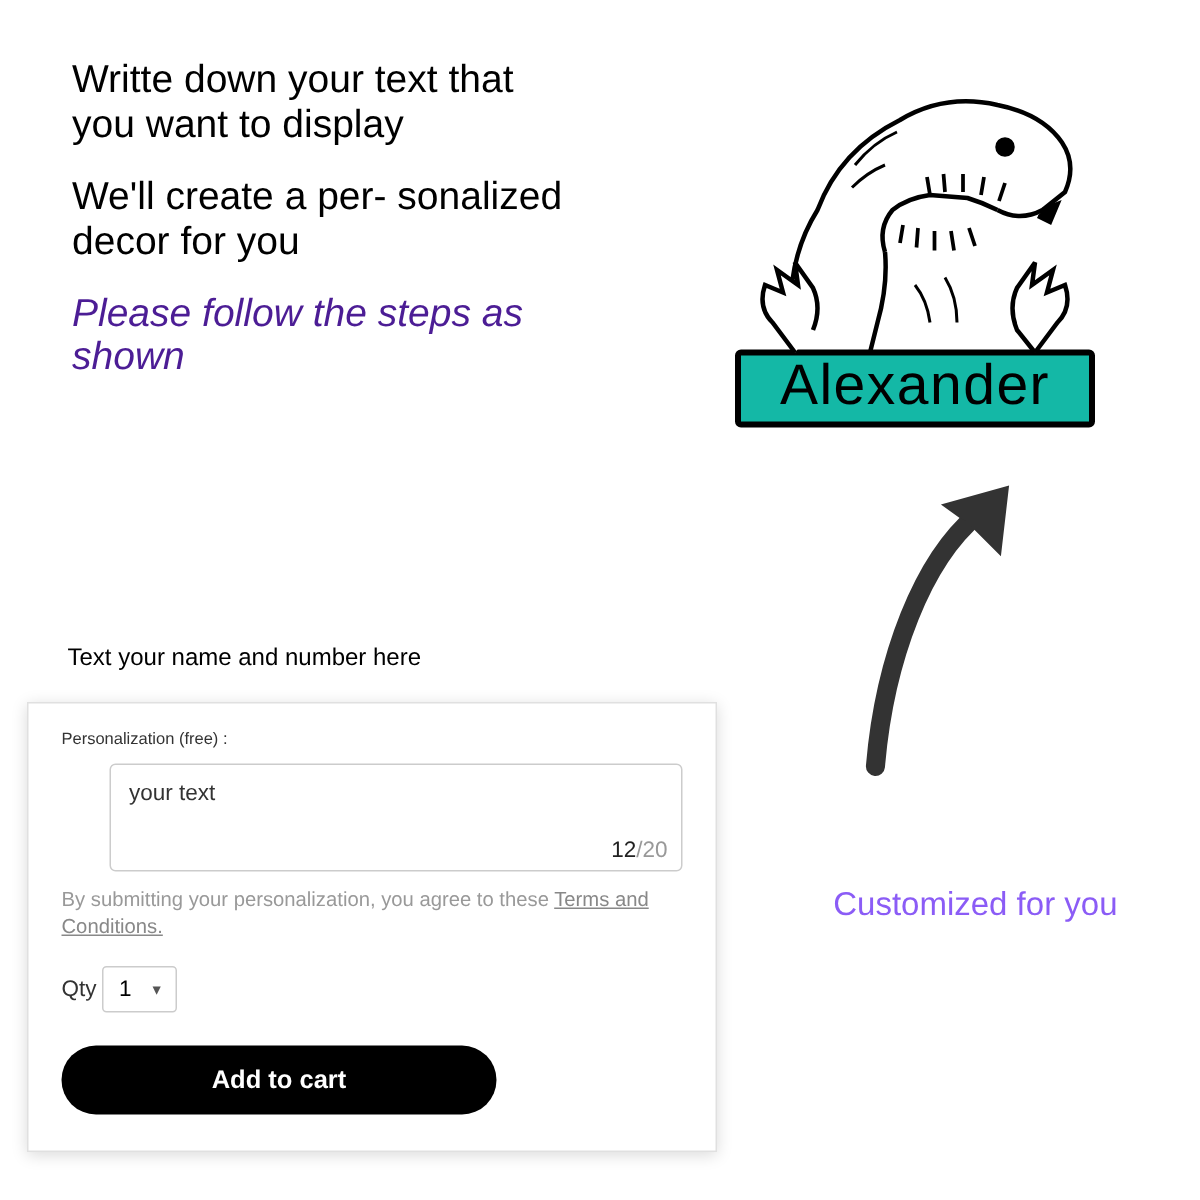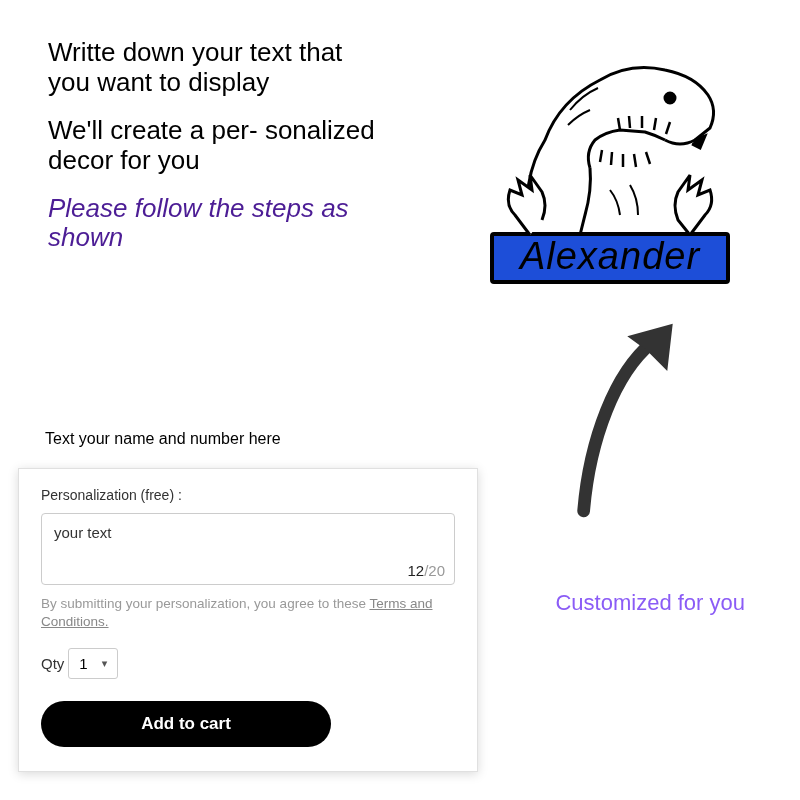--- a/index.html
+++ b/index.html
@@ -42,22 +42,21 @@
     .nameplate {
       border: 4px solid #000;
       border-radius: 4px;
       width: 240px;
       margin: -12px auto 4px;
       padding: 0 8px 2px;
       font-size: 38px;
       font-family: Arial, sans-serif;
       letter-spacing: 1px;
       line-height: 1.1;
-      background: #1d4ed8;
-      font-style: italic;
+      background: #14b8a6;
     }
     .arrow-block {
       position: absolute;
       right: 80px;
       top: 320px;
       width: 200px;
       text-align: center;
     }
     .arrow-svg {
       width: 140px;
@@ -83,37 +82,38 @@
       position: absolute;
       left: 18px;
       top: 468px;
       width: 460px;
       background: #fff;
       border: 1px solid #e0e0e0;
       padding: 18px 22px 24px;
       box-shadow: 0 2px 10px rgba(0,0,0,0.15);
     }
     .form-label {
-      font-size: 14px;
+      font-size: 11px;
       color: #333;
       margin-bottom: 10px;
     }
     .text-input {
       width: 100%;
       height: 72px;
       border: 1px solid #ccc;
       border-radius: 4px;
       padding: 10px 12px;
       font-size: 15px;
       color: #333;
       position: relative;
       background: #fff;
     }
     .input-wrap {
       position: relative;
+      margin-left: 32px;
     }
     .input-wrap .counter-inner {
       position: absolute;
       right: 10px;
       bottom: 6px;
       font-size: 15px;
     }
     .counter-cur { color: #222; }
     .counter-max { color: #999; }
     .terms {

